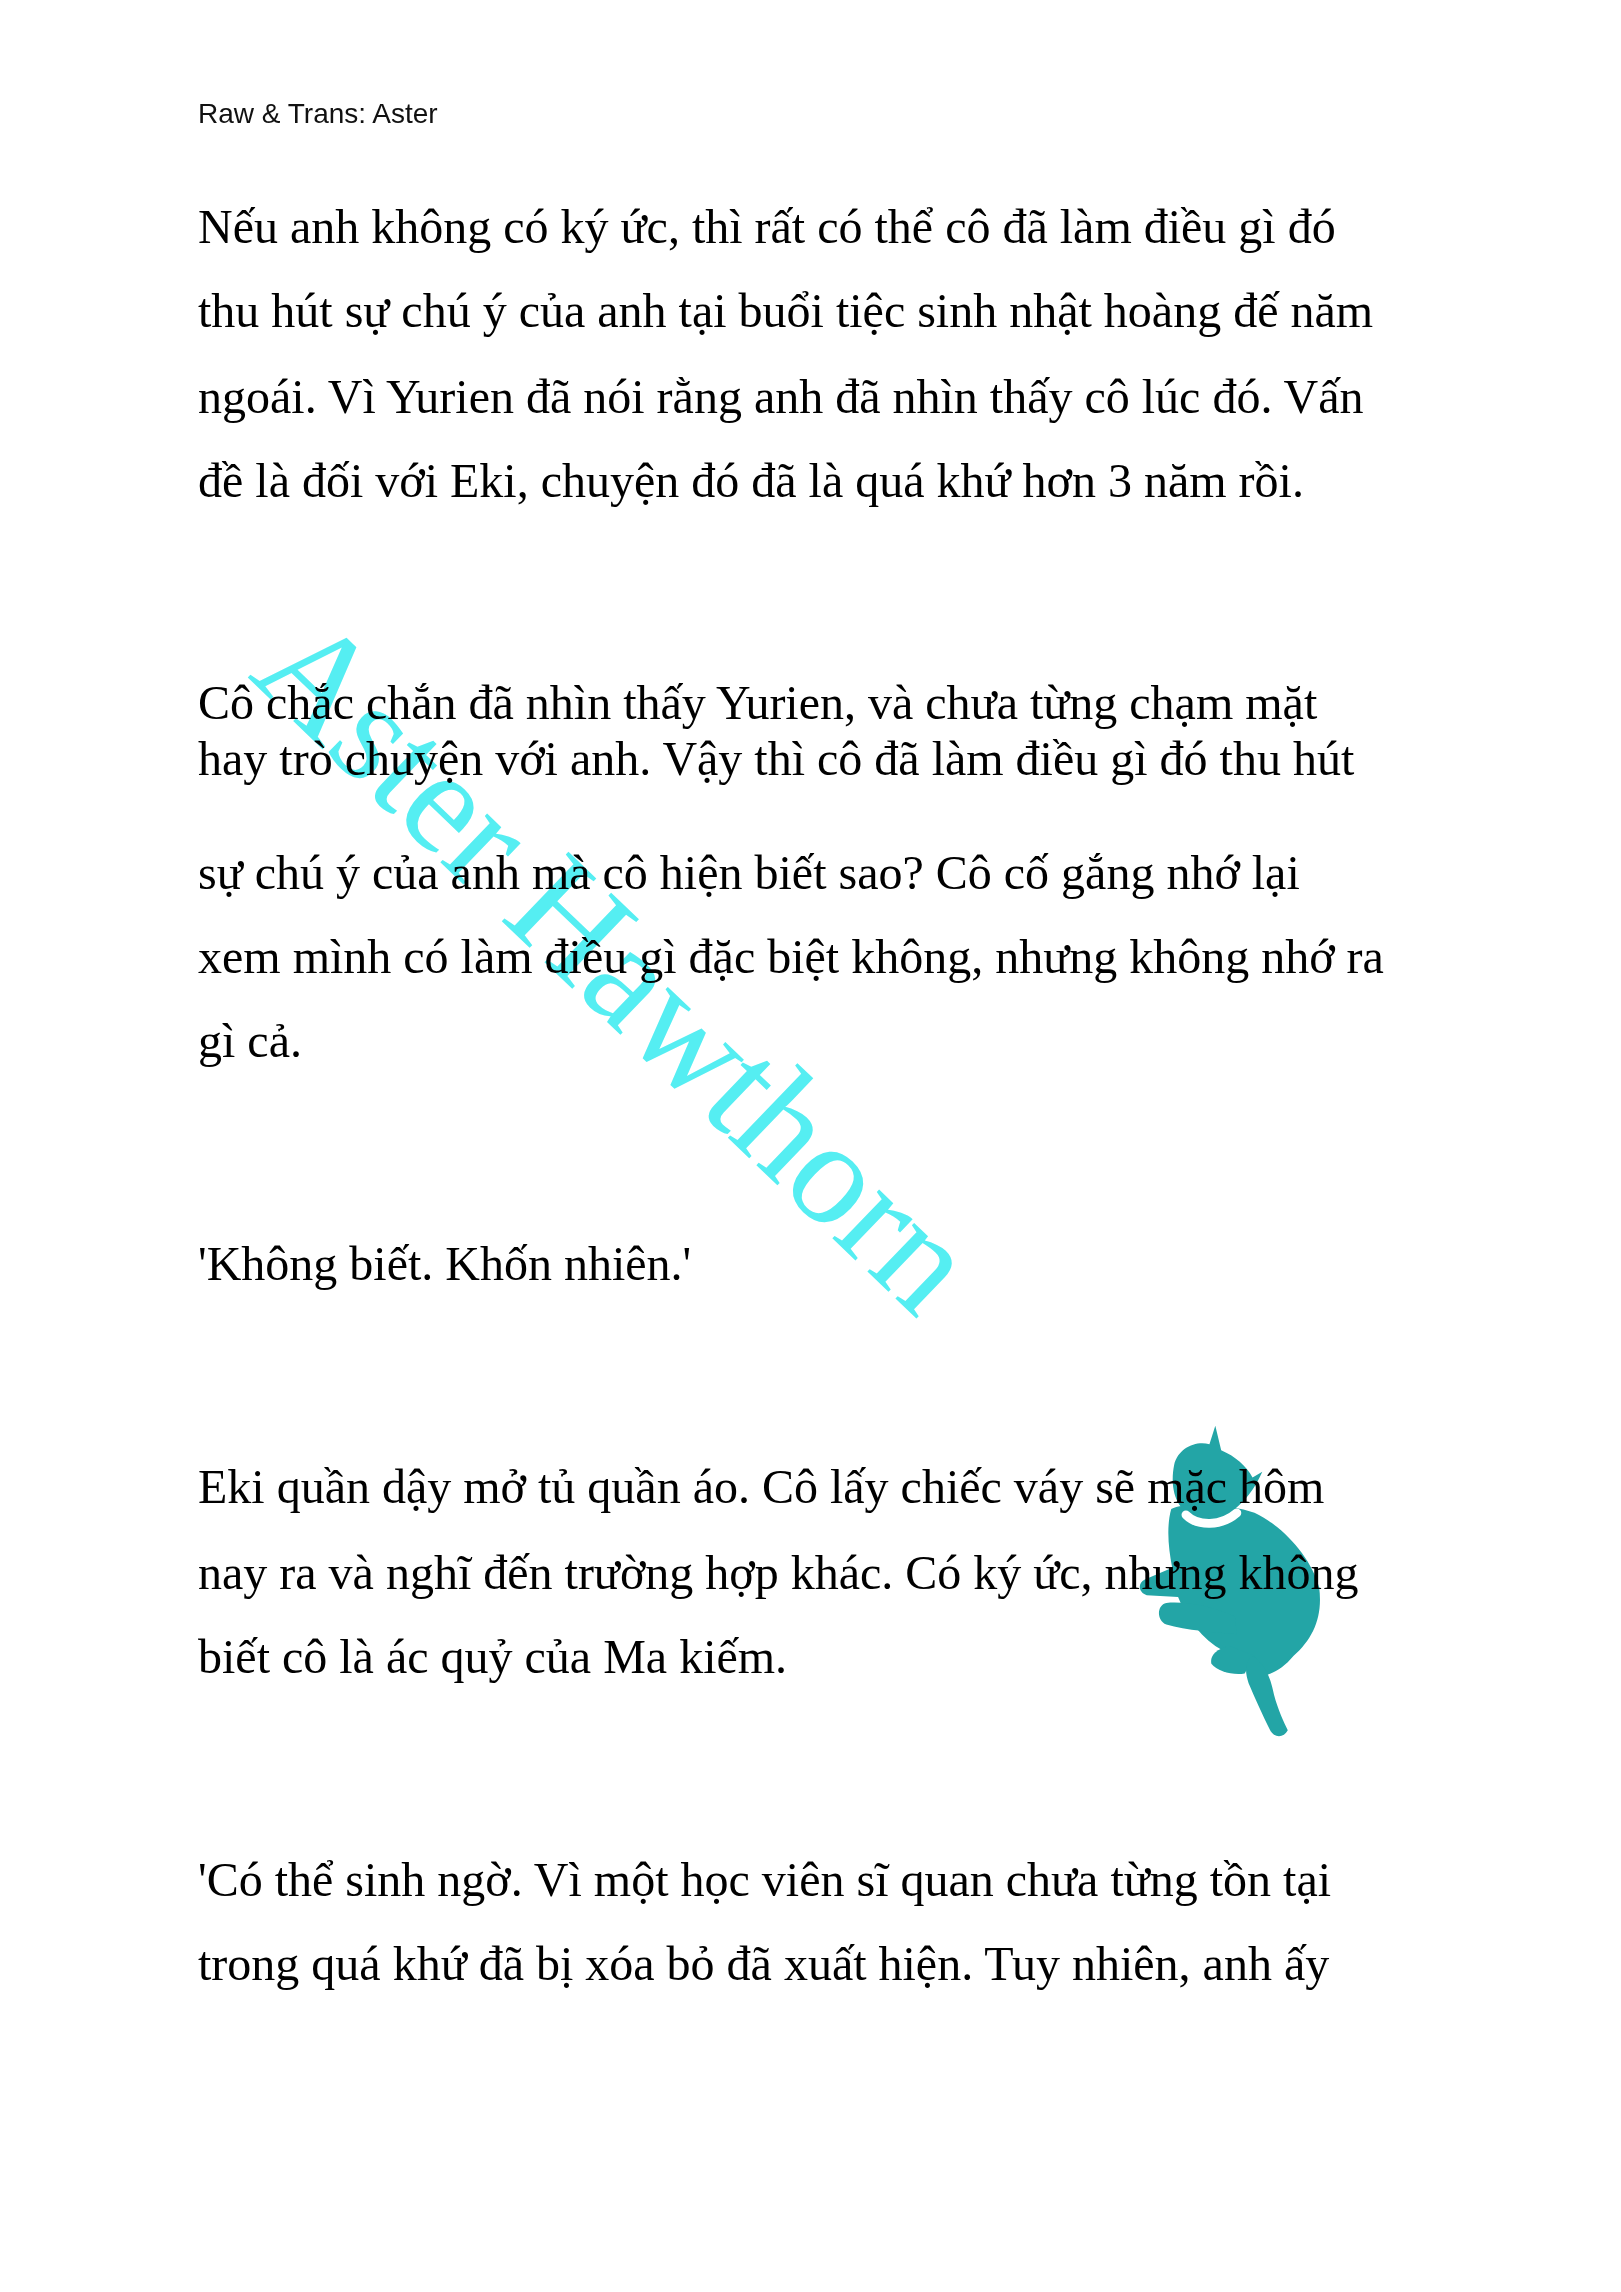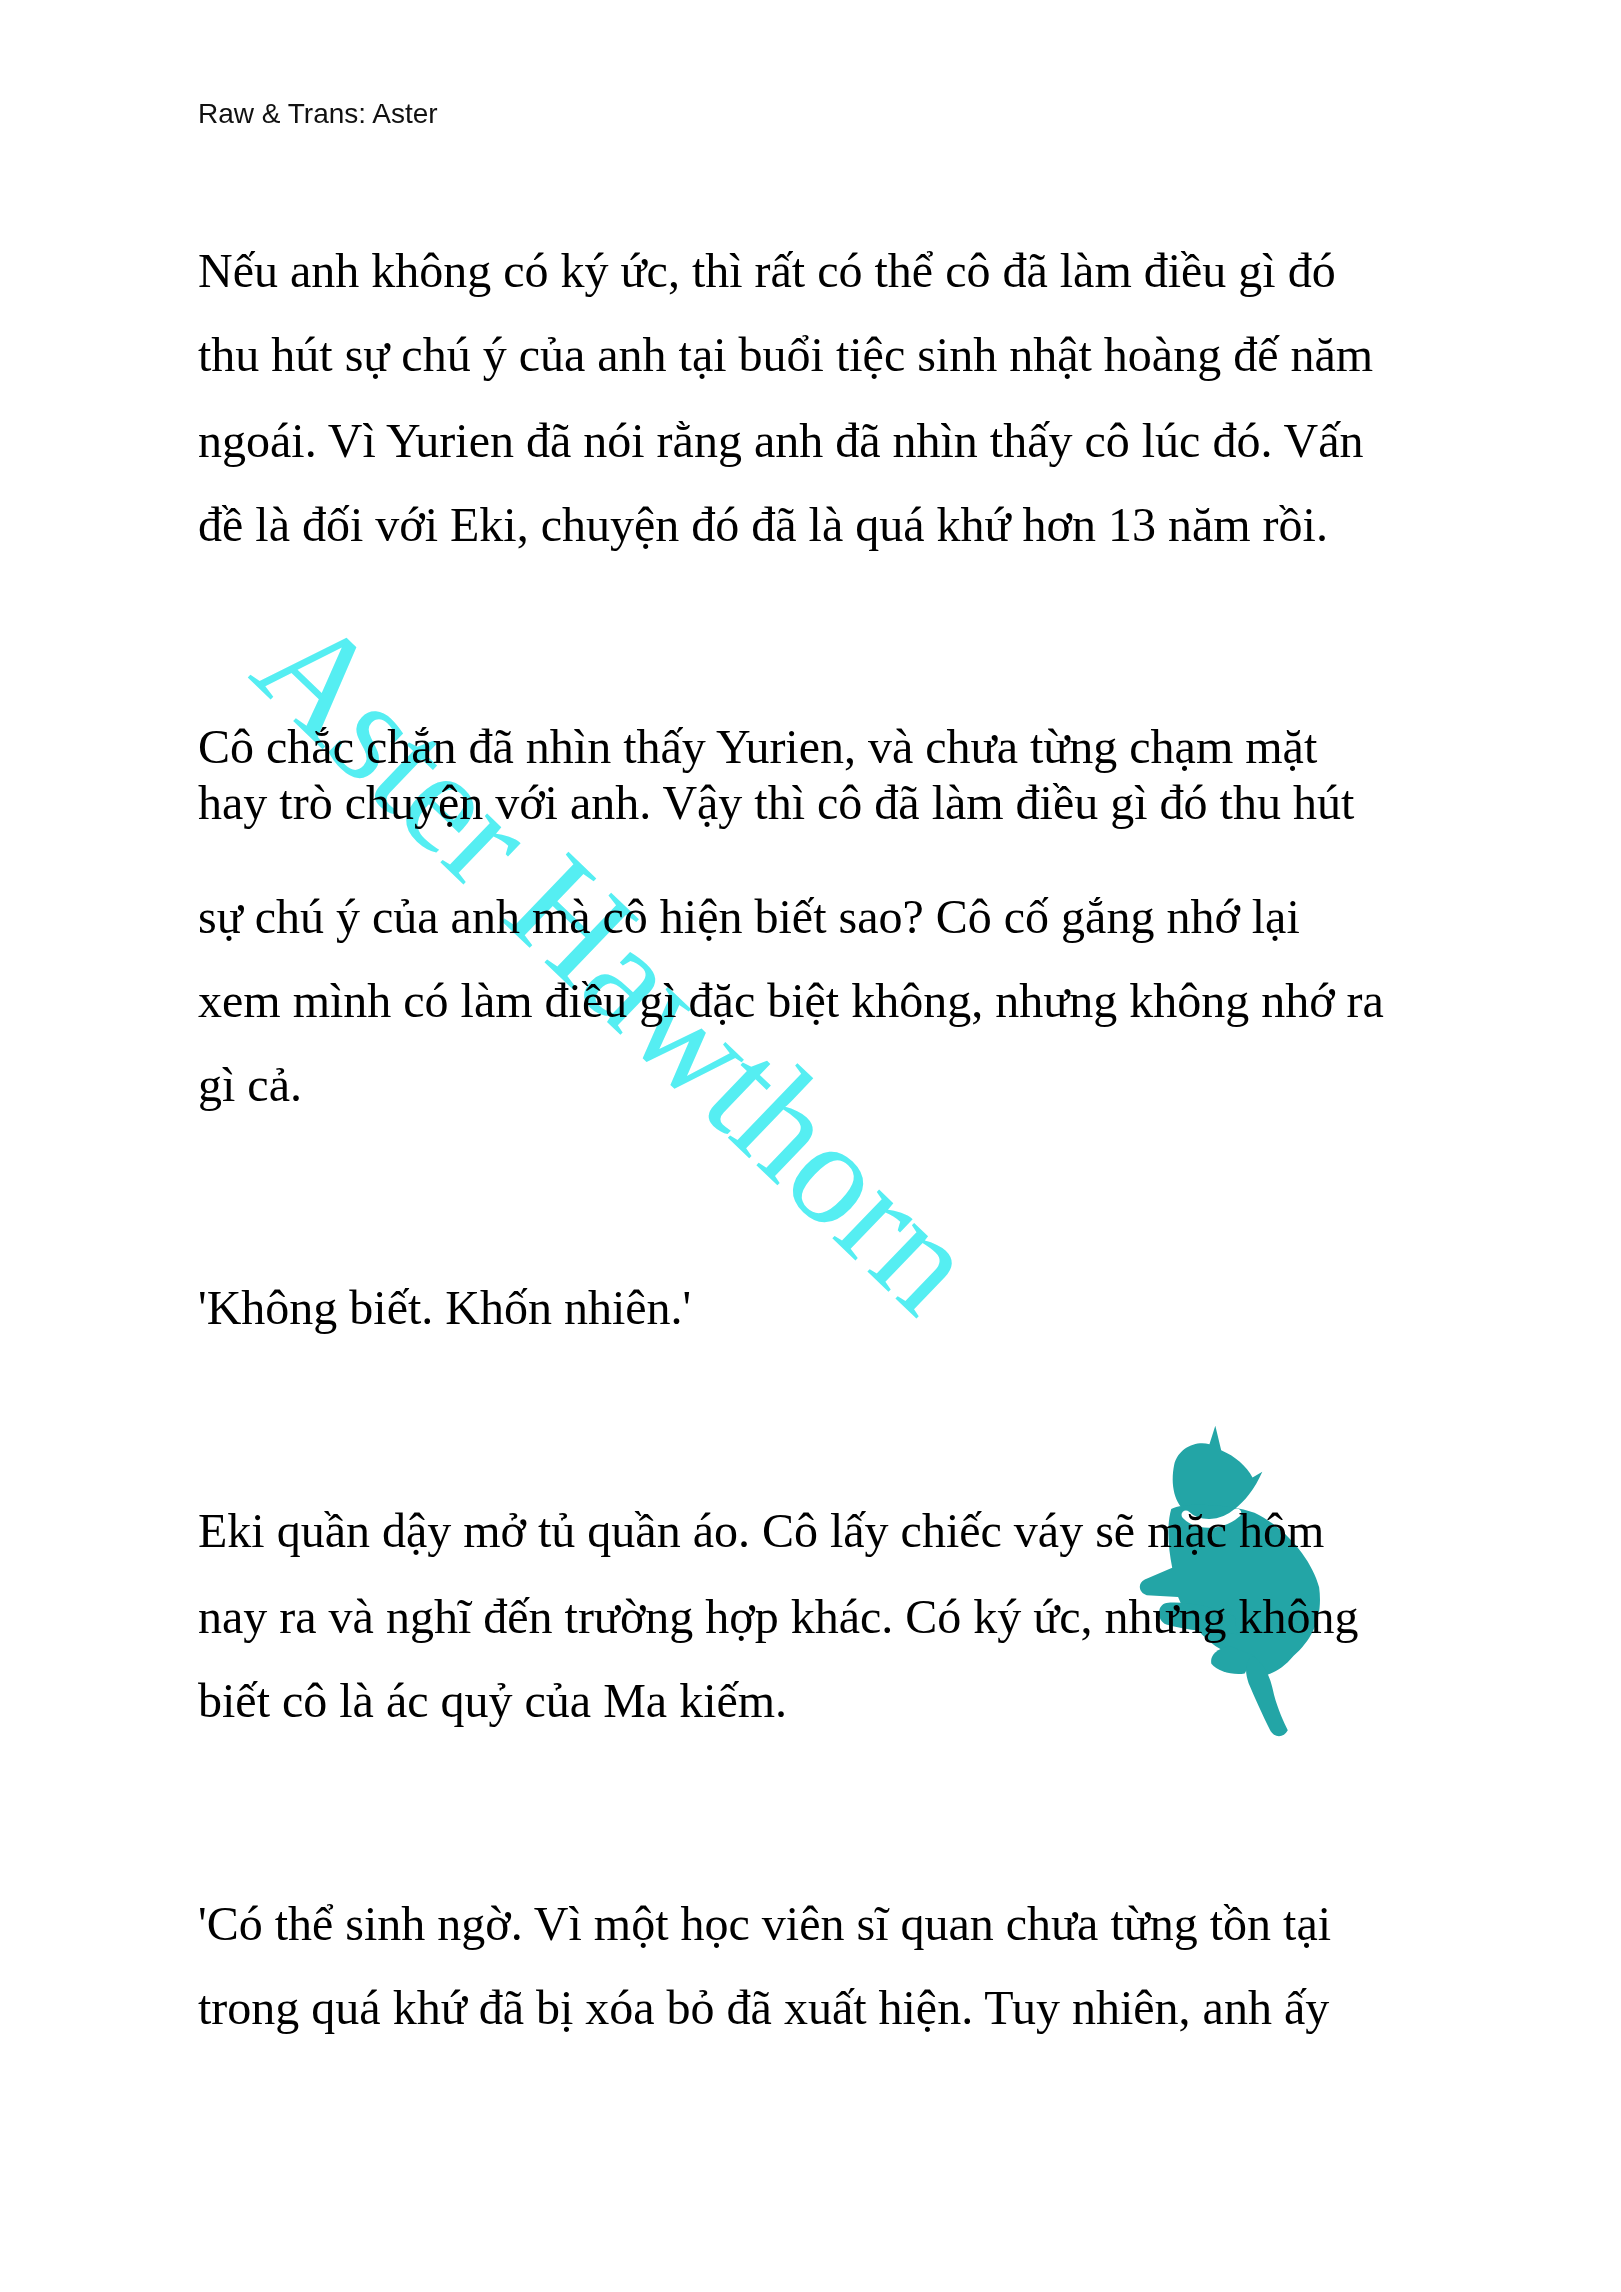--- a/index.html
+++ b/index.html
@@ -7,21 +7,21 @@
   .page { position:absolute; left:0; top:0; width:1621px; height:2293px; background:#fff; }
   .layer { position:absolute; left:0; top:0; width:1360px; height:2293px; }
   .header {
     position:absolute; left:198px; top:96px;
     font-family:"Liberation Sans", sans-serif; font-size:28px; color:#111;
     line-height:35px; white-space:nowrap;
   }
   .line {
     position:absolute; left:198px;
     font-family:"Liberation Serif", serif; font-size:48px; color:#000;
-    line-height:55px; white-space:nowrap;margin-top:44px;
+    line-height:55px; white-space:nowrap;
   }
   .watermark {
     position:absolute; left:253px; top:670px;
     transform-origin:0 0;
     transform:rotate(43.8deg) translateY(-104px);
     font-family:"Liberation Serif", serif; font-size:147px; line-height:127px;
     white-space:nowrap; color:#55EEF2; letter-spacing:-1px;
   }
   .cat { position:absolute; left:1127px; top:1411px; width:206px; height:333px; }
 </style>
@@ -51,21 +51,21 @@
     </svg>
   </div>
 
   <div class="layer">
     <div class="header">Raw &amp; Trans: Aster</div>
 
     <div>
       <div class="line" style="top:199px">Nếu anh không có ký ức, thì rất có thể cô đã làm điều gì đó</div>
       <div class="line" style="top:283px">thu hút sự chú ý của anh tại buổi tiệc sinh nhật hoàng đế năm</div>
       <div class="line" style="top:369px">ngoái. Vì Yurien đã nói rằng anh đã nhìn thấy cô lúc đó. Vấn</div>
-      <div class="line" style="top:453px">đề là đối với Eki, chuyện đó đã là quá khứ hơn 13 năm rồi.</div>
+      <div class="line" style="top:453px">đề là đối với Eki, chuyện đó đã là quá khứ hơn 3 năm rồi.</div>
     </div>
 
     <div>
       <div class="line" style="top:675px">Cô chắc chắn đã nhìn thấy Yurien, và chưa từng chạm mặt</div>
       <div class="line" style="top:731px">hay trò chuyện với anh. Vậy thì cô đã làm điều gì đó thu hút</div>
       <div class="line" style="top:845px">sự chú ý của anh mà cô hiện biết sao? Cô cố gắng nhớ lại</div>
       <div class="line" style="top:929px">xem mình có làm điều gì đặc biệt không, nhưng không nhớ ra</div>
       <div class="line" style="top:1013px">gì cả.</div>
     </div>
 

